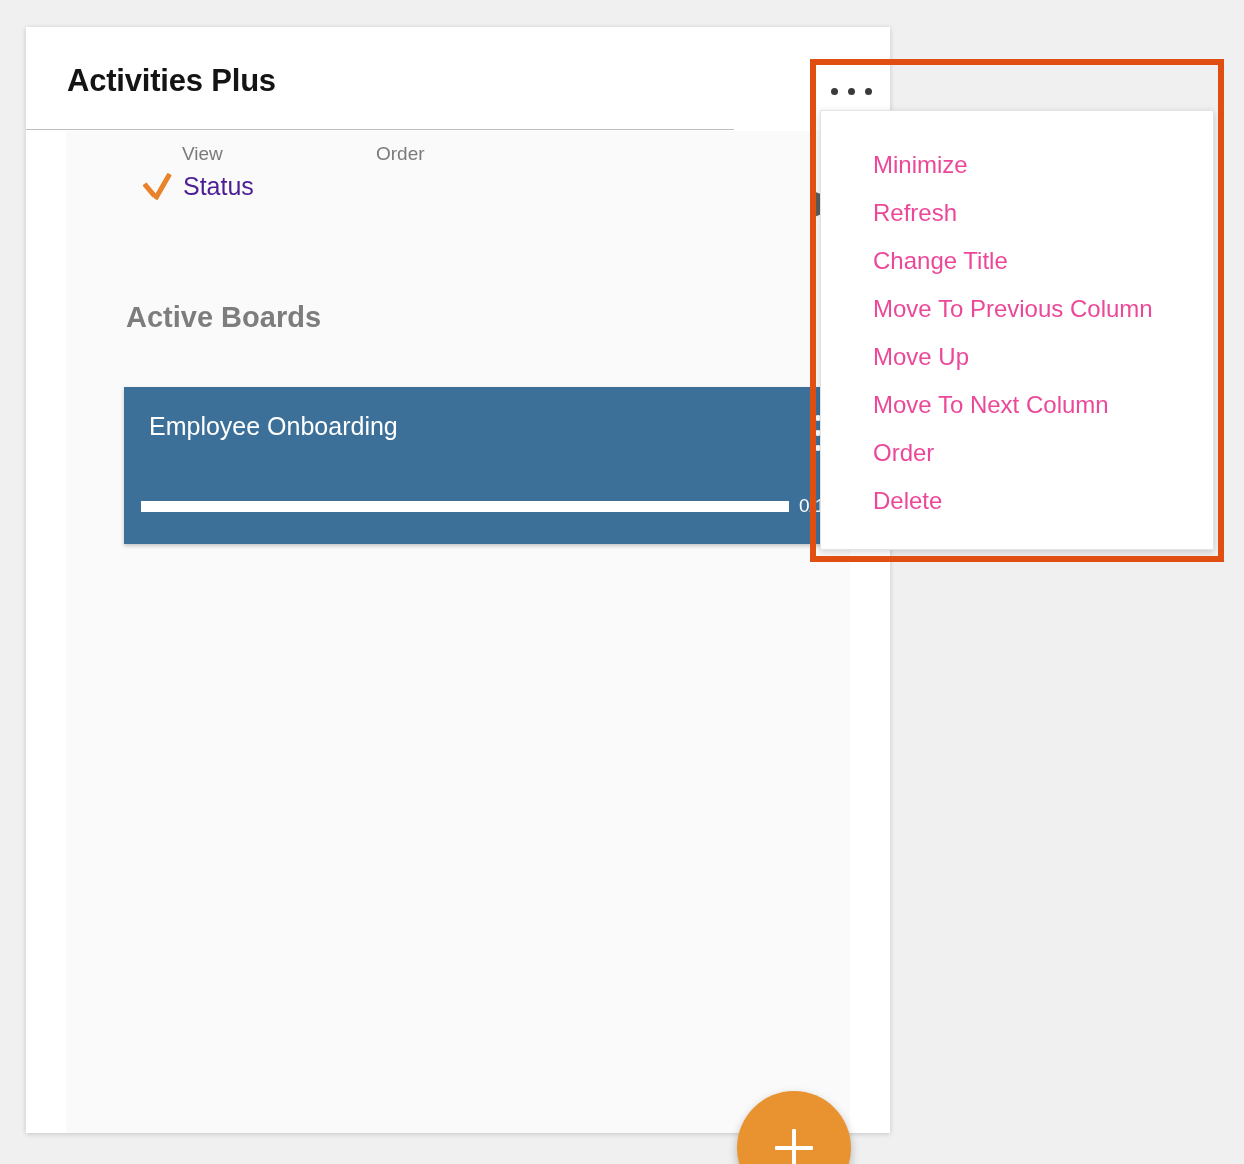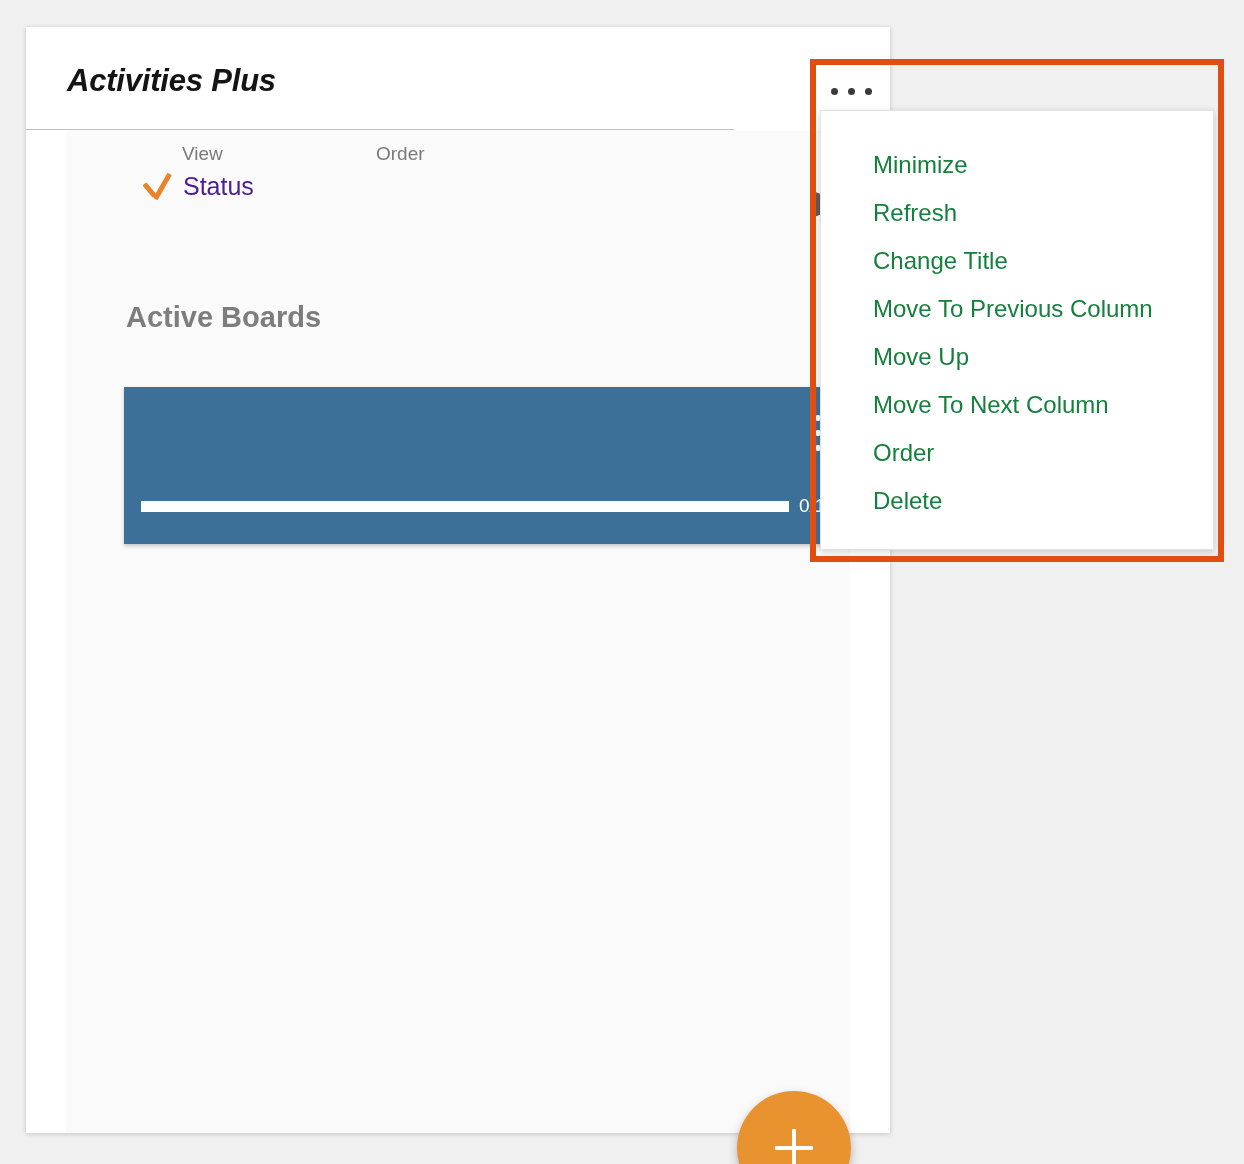--- a/index.html
+++ b/index.html
@@ -29,21 +29,20 @@
   
   #title-bar {
     position: absolute;
     left: 0;
     top: 0;
     width: 708px;
     height: 103px;
     background: #ffffff;
     border-bottom: 1px solid #bfbfbf;
     box-sizing: border-box;
-    font-style: italic;
   }
   #app-title {
     position: absolute;
     left: 41px;
     top: 36px;
     font-size: 31px;
     font-weight: bold;
     color: #141414;
     letter-spacing: -0.2px;
     white-space: nowrap;
@@ -324,21 +323,21 @@
     box-sizing: border-box;
     box-shadow: 0 2px 7px rgba(0,0,0,0.16);
     z-index: 30;
     padding-top: 30px;
   }
   .menu-item {
     height: 48px;
     line-height: 48px;
     padding-left: 52px;
     font-size: 24px;
-    color: #15803d;
+    color: #ec4899;
     white-space: nowrap;
     cursor: pointer;
   }
 </style>
 </head>
 <body>
 
 <div id="app-window">
 
   <div id="title-bar">
@@ -376,20 +375,21 @@
             <path fill="#5c5c5c" d="M19.14 12.94a7.07 7.07 0 0 0 .06-.94 7.07 7.07 0 0 0-.06-.94l2.03-1.58a.49.49 0 0 0 .12-.62l-1.92-3.32a.49.49 0 0 0-.59-.22l-2.39.96a7.02 7.02 0 0 0-1.62-.94l-.36-2.54A.48.48 0 0 0 13.93 2h-3.86a.48.48 0 0 0-.48.4l-.36 2.54c-.59.24-1.13.56-1.62.94l-2.39-.96a.49.49 0 0 0-.59.22L2.71 8.46a.49.49 0 0 0 .12.62l2.03 1.58a7.3 7.3 0 0 0 0 1.88l-2.03 1.58a.49.49 0 0 0-.12.62l1.92 3.32c.12.22.38.3.59.22l2.39-.96c.5.38 1.03.7 1.62.94l.36 2.54c.04.23.24.4.48.4h3.86c.24 0 .44-.17.48-.4l.36-2.54c.59-.24 1.12-.56 1.62-.94l2.39.96c.22.08.47 0 .59-.22l1.92-3.32a.49.49 0 0 0-.12-.62l-2.03-1.58zM12 15.6A3.6 3.6 0 1 1 15.6 12 3.6 3.6 0 0 1 12 15.6z"></path>
           </svg>
         </div>
 
         <div id="column-accent-bar"></div>
       </div>
 
       <div id="active-boards-heading">Active Boards</div>
 
       <div id="board-card">
+        <div id="board-card-title">Employee Onboarding</div>
         <div id="board-card-menu">
           <span class="dot"></span>
           <span class="dot"></span>
           <span class="dot"></span>
         </div>
         <div id="board-progress-row">
           <div id="board-progress-track">
             <div id="board-progress-fill" style="width: 0%;"></div>
           </div>
           <div id="board-progress-label">0/14</div>

